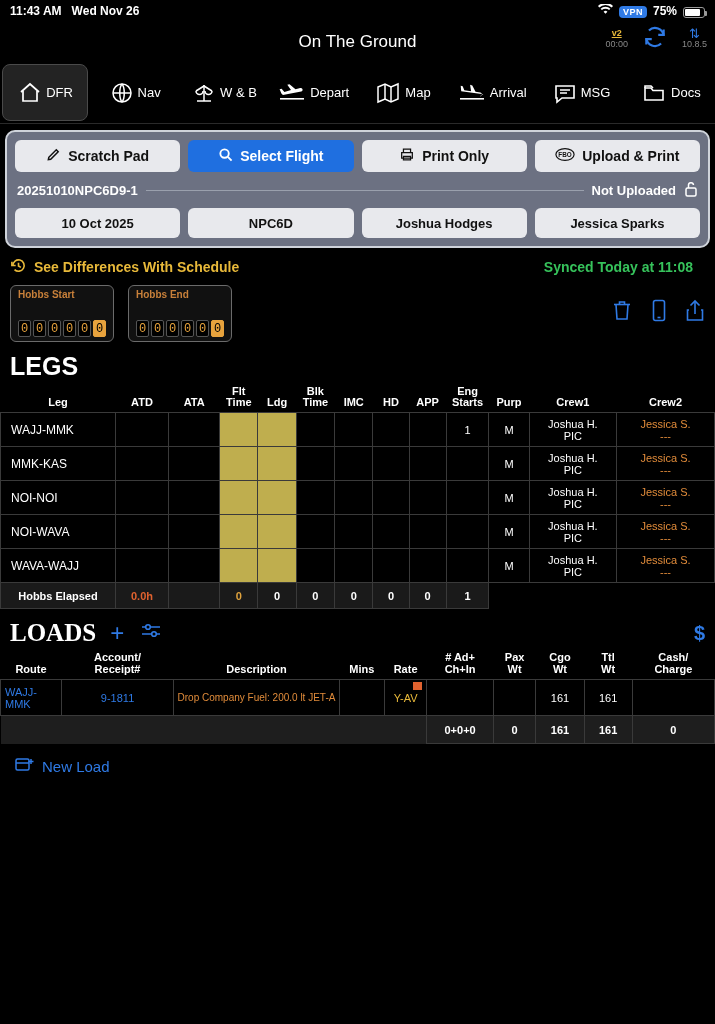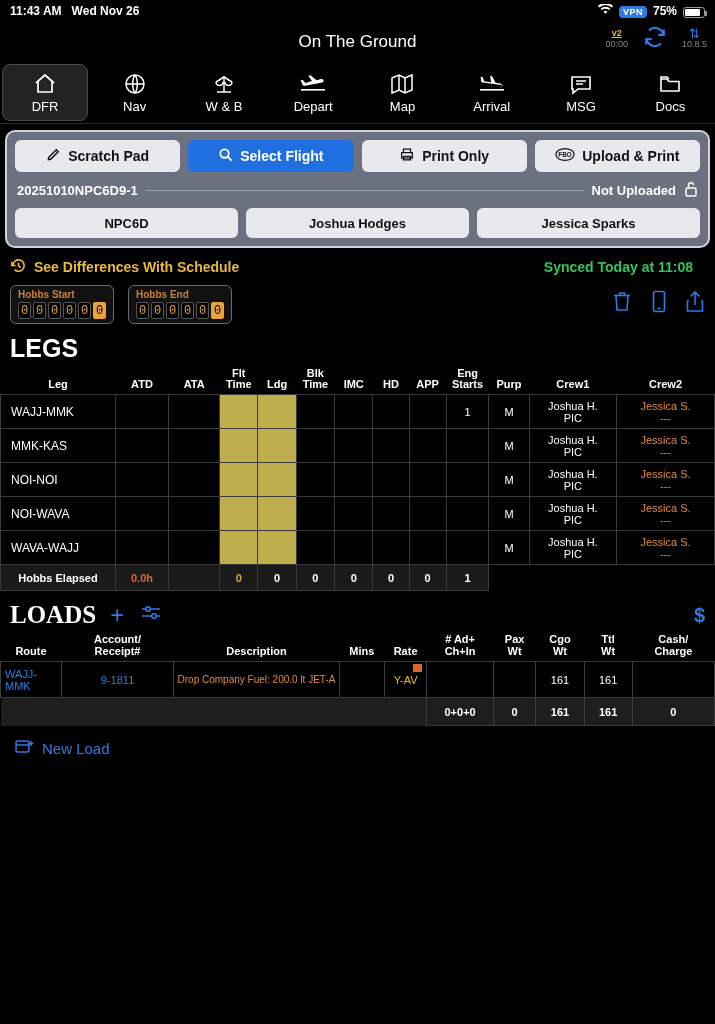--- a/index.html
+++ b/index.html
@@ -46,21 +46,21 @@
   }
   .ver { text-align: center; font-size: 9px; line-height: 11px; color: #888; }
   .ver .v { color: #e8b93a; font-weight: bold; text-decoration: underline; }
   .sync-ico { color: #2f7ae5; font-size: 22px; line-height: 22px; }
   .ipver { text-align:center; font-size: 9px; line-height:11px; color:#888;}
   .ipver .ic { color:#2f7ae5; font-size:13px; }
 
   
   .tabbar { display: flex; height: 62px; border-bottom: 1px solid #2a2a2a; }
   .tab {
-    flex: 1; display: flex; flex-direction: column; align-items: center; justify-content: center;
+    flex: 1; display: flex; flex-direction: row; align-items: center; justify-content: center;
     gap: 3px; color: #fff; font-size: 13px;
   }
   .tab.selected {
     background: #232323;
     border: 1px solid #4a4a4a;
     border-radius: 8px;
     margin: 2px;
     flex: 0 0 86px;
   }
   .tab svg { display:block; }
@@ -97,21 +97,21 @@
     display:flex; align-items:center; padding: 9px 22px 6px 10px; font-size: 14px; font-weight: bold;
   }
   .diffleft { color:#e8b93a; display:flex; align-items:center; gap:7px;}
   .diffright { margin-left:auto; color:#36c25b; }
 
   
   .hobbsrow { display:flex; align-items:center; padding: 2px 10px 8px 10px; gap: 14px; }
   .hobbs {
     border:1px solid #6b6b6b; border-radius:6px; padding: 3px 7px 4px 7px; background:#111;
   }
-  .hobbs .lbl { color:#c8803a; font-size:10px; font-weight:bold; margin-bottom:2px;}
+  .hobbs .lbl { color:#c8803a; font-size:10px; font-weight:bold; margin-bottom:20px;}
   .hobbs .dig { display:flex; gap:2px;}
   .hobbs .d {
     width:13px; height:17px; background:#000; border:1px solid #555; border-radius:2px;
     color:#e8a33d; font-family:"Liberation Mono", monospace; font-size:12px; text-align:center; line-height:16px;
   }
   .hobbs .d.last { background:#e8a33d; color:#000; border-color:#e8a33d;}
   .hobbs-icons { margin-left:auto; display:flex; gap:18px; color:#2f7ae5; font-size:22px;}
 
   
   h2.section { font-size: 25px; font-weight: bold; padding: 2px 10px 4px 10px; }
@@ -320,20 +320,21 @@
     <span>Not Uploaded</span>
     <span>
       <svg width="14" height="16" viewBox="0 0 14 16" fill="none" stroke="#fff" stroke-width="1.5">
           <rect x="2" y="7" width="10" height="8" rx="1.5"></rect>
           <path d="M4.5 7V4.5A2.5 2.5 0 0 1 9.5 4"></path>
         </svg>
     </span>
   </div>
 
   <div class="fieldrow">
+    <div class="field">10 Oct 2025</div>
     <div class="field">NPC6D</div>
     <div class="field">Joshua Hodges</div>
     <div class="field">Jessica Sparks</div>
   </div>
 </div>
 
 <div class="diffrow">
   <div class="diffleft">
     <span>
       <svg width="17" height="17" viewBox="0 0 18 18" fill="none" stroke="#e8b93a" stroke-width="1.7">

